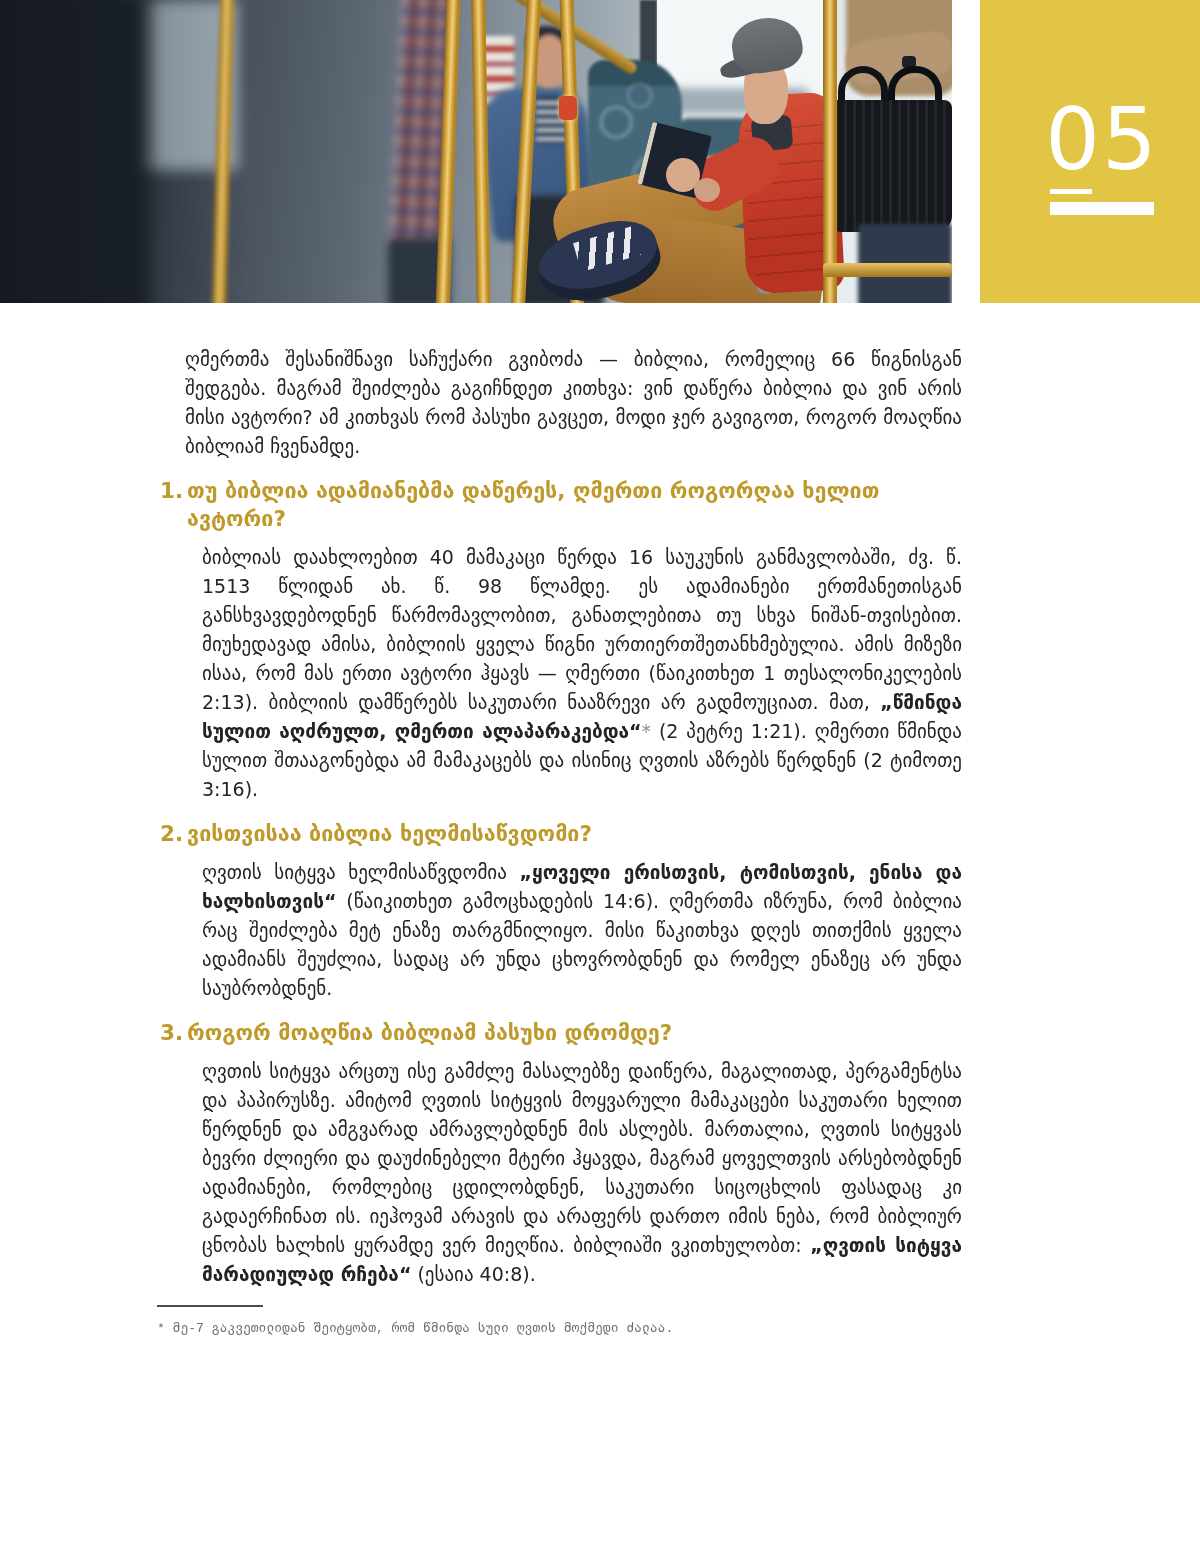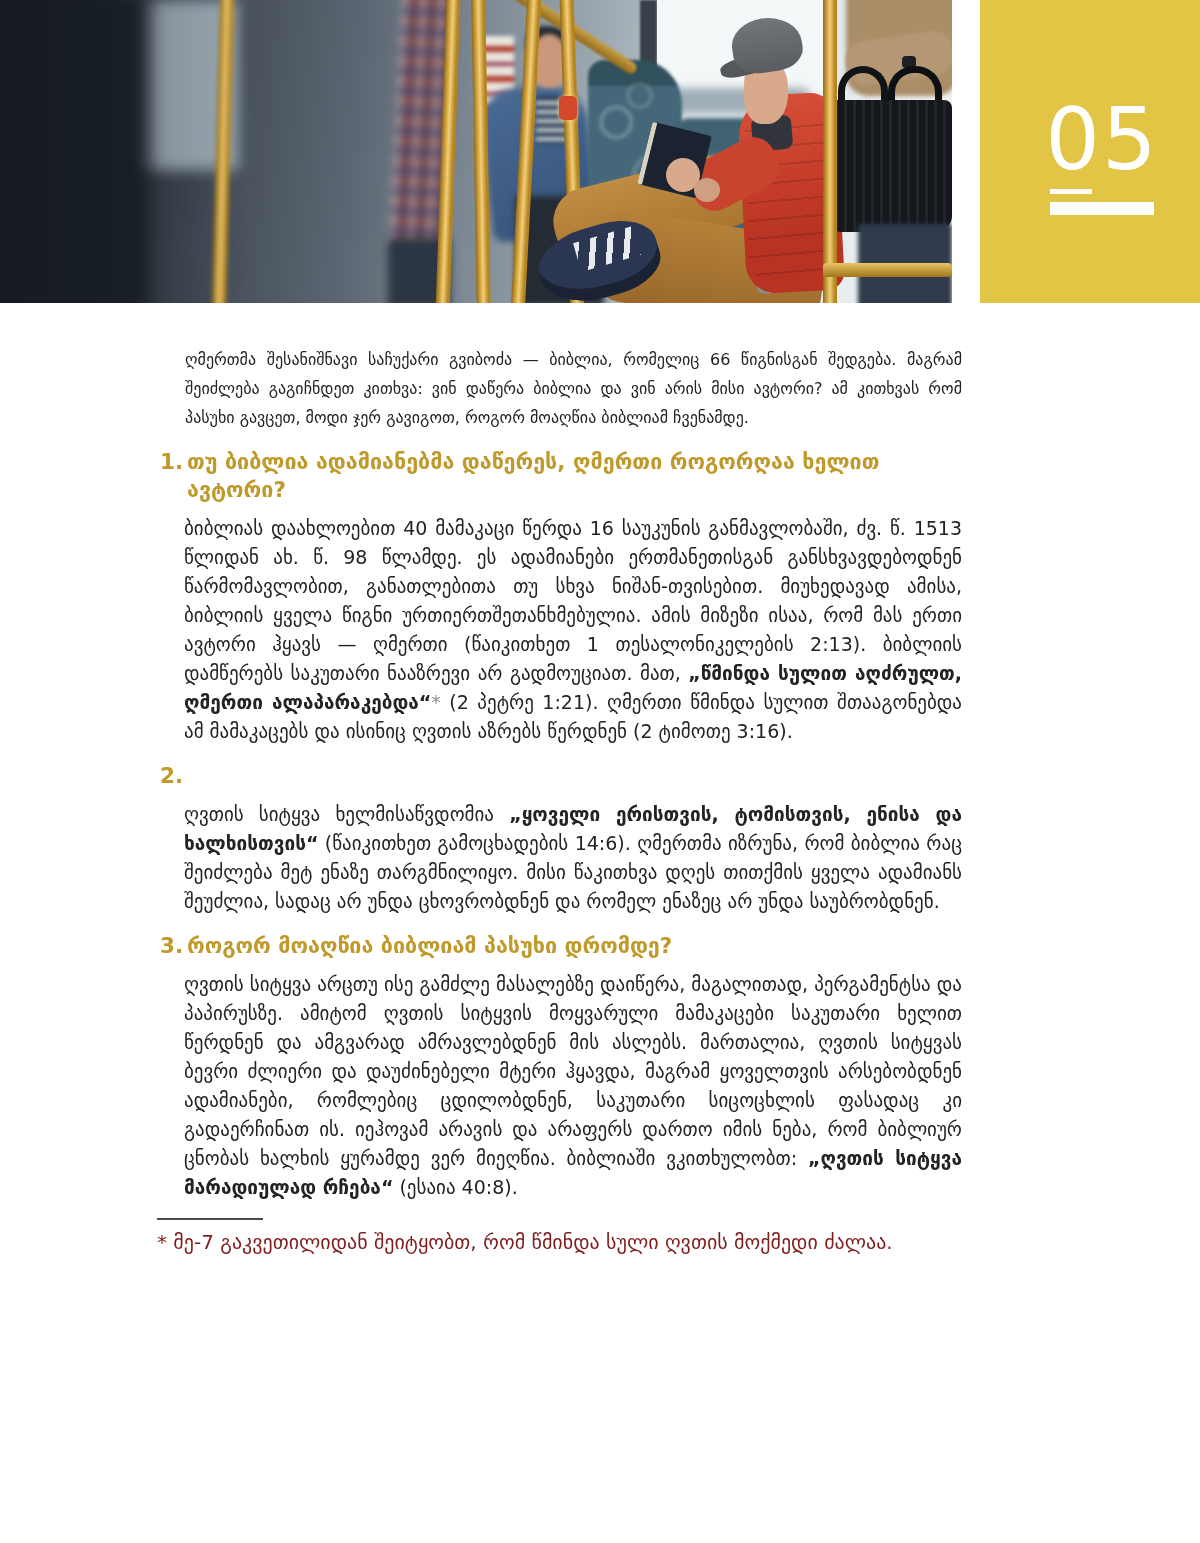--- a/index.html
+++ b/index.html
@@ -100,28 +100,28 @@
   
   .lesson-badge { position:absolute; left:952px; top:0; width:244px; height:303px; background:#e3c545;margin-left:28px; }
   .lesson-number { position:absolute; left:0; top:96px; width:100%; text-align:center;
                    font-size:86px; line-height:1; color:#ffffff; font-weight:400; letter-spacing:2px; }
   .lesson-thin-line { position:absolute; left:70px; top:189px; width:42px; height:5px; background:#ffffff; }
   .lesson-bar       { position:absolute; left:70px; top:202px; width:104px; height:13px; background:#ffffff; }
 
   
   .content { position:absolute; left:160px; top:303px; width:802px; color:#232323; }
   .page-title { margin:46px 0 0 8px; max-width:820px; font-size:43px; line-height:57px; font-weight:700; color:#141414; }
-  .intro { margin:42px 0 0 25px; font-size:16px; line-height:29px; text-align:justify; }
+  .intro { margin:42px 0 0 25px; font-size:19px; line-height:29px; text-align:justify; }
   .section-heading { display:flex; margin:16px 0 10px 0; color:#bf992a; font-weight:700; font-size:21.5px; line-height:28px; }
   .section-heading .num { flex:none; width:27px; }
-  .section-body { margin:0 0 14px 24px; font-size:19px; line-height:29px; text-align:justify; }
+  .section-body { margin:0 0 14px 42px; font-size:19px; line-height:29px; text-align:justify; }
   .seg-bold { font-weight:700; }
   .footmark { color:#8f8f8f; }
   .footnote-rule { margin:16px 0 10px -3px; width:106px; height:0; border-top:2px solid #4d4d4d; }
-  .footnote { margin:0 0 0 -3px; font-size:20px; line-height:24px; color:#7f1d1d; }
+  .footnote { margin:0 0 0 -3px; font-size:13px; line-height:24px; color:#737373;font-family:Liberation Mono, monospace; }
 </style>
 </head>
 <body>
 
 <div class="page">
 
   <div class="hero">
     <div class="photo">
       <div class="ph ph-window-left"></div>
       <div class="ph ph-left-figure"></div>
@@ -187,20 +187,21 @@
       <div class="section-heading">
         <span class="num">1.</span>
         <span>თუ ბიბლია ადამიანებმა დაწერეს, ღმერთი როგორღაა ხელით ავტორი?</span>
       </div>
       <p class="section-body"><span>ბიბლიას დაახლოებით 40 მამაკაცი წერდა 16 საუკუნის განმავლობაში, ძვ. წ. 1513 წლიდან ახ. წ. 98 წლამდე. ეს ადამიანები ერთმანეთისგან განსხვავდებოდნენ წარმომავლობით, განათლებითა თუ სხვა ნიშან-თვისებით. მიუხედავად ამისა, ბიბლიის ყველა წიგნი ურთიერთშეთანხმებულია. ამის მიზეზი ისაა, რომ მას ერთი ავტორი ჰყავს — ღმერთი (წაიკითხეთ 1 თესალონიკელების 2:13). ბიბლიის დამწერებს საკუთარი ნააზრევი არ გადმოუციათ. მათ, </span><span class="seg-bold">„წმინდა სულით აღძრულთ, ღმერთი ალაპარაკებდა“</span><span class="footmark">*</span><span> (2 პეტრე 1:21). ღმერთი წმინდა სულით შთააგონებდა ამ მამაკაცებს და ისინიც ღვთის აზრებს წერდნენ (2 ტიმოთე 3:16).</span></p>
     </div>
 
     <div class="section">
       <div class="section-heading">
         <span class="num">2.</span>
+        <span>ვისთვისაა ბიბლია ხელმისაწვდომი?</span>
       </div>
       <p class="section-body"><span>ღვთის სიტყვა ხელმისაწვდომია </span><span class="seg-bold">„ყოველი ერისთვის, ტომისთვის, ენისა და ხალხისთვის“</span><span> (წაიკითხეთ გამოცხადების 14:6). ღმერთმა იზრუნა, რომ ბიბლია რაც შეიძლება მეტ ენაზე თარგმნილიყო. მისი წაკითხვა დღეს თითქმის ყველა ადამიანს შეუძლია, სადაც არ უნდა ცხოვრობდნენ და რომელ ენაზეც არ უნდა საუბრობდნენ.</span></p>
     </div>
 
     <div class="section">
       <div class="section-heading">
         <span class="num">3.</span>
         <span>როგორ მოაღწია ბიბლიამ პასუხი დრომდე?</span>
       </div>
       <p class="section-body"><span>ღვთის სიტყვა არცთუ ისე გამძლე მასალებზე დაიწერა, მაგალითად, პერგამენტსა და პაპირუსზე. ამიტომ ღვთის სიტყვის მოყვარული მამაკაცები საკუთარი ხელით წერდნენ და ამგვარად ამრავლებდნენ მის ასლებს. მართალია, ღვთის სიტყვას ბევრი ძლიერი და დაუძინებელი მტერი ჰყავდა, მაგრამ ყოველთვის არსებობდნენ ადამიანები, რომლებიც ცდილობდნენ, საკუთარი სიცოცხლის ფასადაც კი გადაერჩინათ ის. იეჰოვამ არავის და არაფერს დართო იმის ნება, რომ ბიბლიურ ცნობას ხალხის ყურამდე ვერ მიეღწია. ბიბლიაში ვკითხულობთ: </span><span class="seg-bold">„ღვთის სიტყვა მარადიულად რჩება“</span><span> (ესაია 40:8).</span></p>

